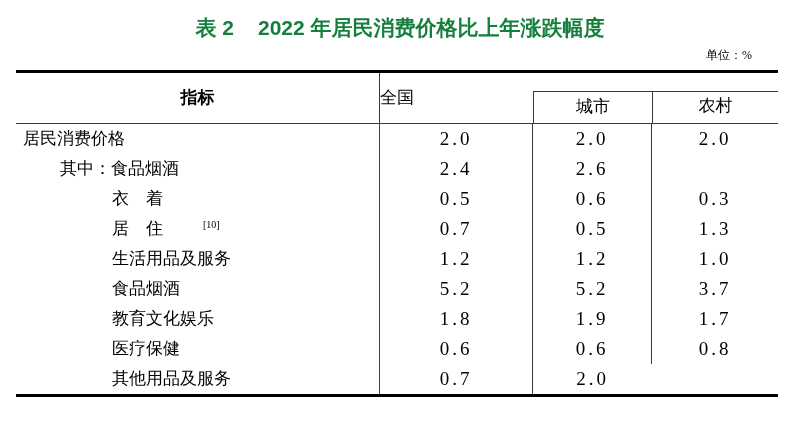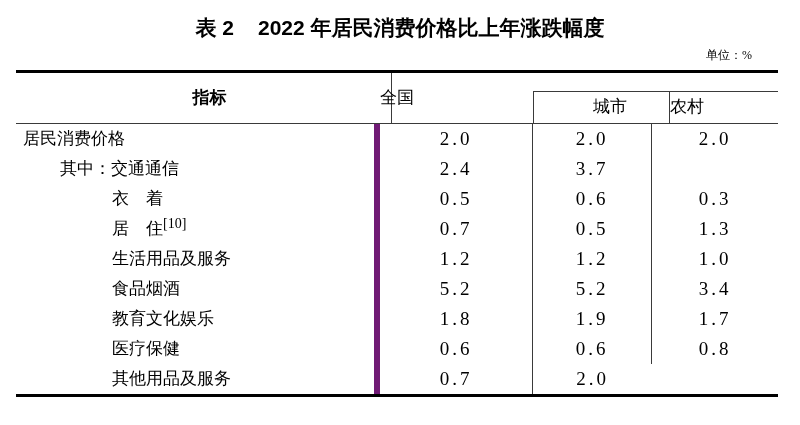--- a/index.html
+++ b/index.html
@@ -3,62 +3,62 @@
 <meta charset="utf-8">
 <style>
   html,body{margin:0;padding:0;background:#ffffff;}
   .page{
     position:relative;width:800px;height:425px;background:#ffffff;
     color:#000;font-family:"Liberation Serif","DejaVu Serif",serif;
     overflow:hidden;
   }
   .title{
     padding-top:13px;height:30px;display:flex;justify-content:center;align-items:center;gap:24px;
-    font-family:"Liberation Sans","DejaVu Sans",sans-serif;font-weight:bold;font-size:21px;color:#000000;
+    font-family:"Liberation Sans","DejaVu Sans",sans-serif;font-weight:bold;font-size:21px;color:#15803d;
   }
   .unit-row{
     width:762px;margin:2px 0 0 16px;height:20px;line-height:20px;
     text-align:right;padding-right:26px;box-sizing:border-box;font-size:12px;
   }
   .tablebox{
     width:762px;margin:5px 0 0 16px;
     border-top:3px solid #000;border-bottom:3px solid #000;
   }
   .thead{
     position:relative;height:50px;border-bottom:1px solid #3a3a3a;font-size:17px;
   }
   .th-indicator{
-    position:absolute;left:12px;top:0;width:364px;height:50px;line-height:50px;
+    position:absolute;left:0;top:0;width:364px;height:50px;line-height:50px;
     text-align:center;border-right:1px solid #3a3a3a;box-sizing:border-box;font-weight:bold;
   }
   .th-national{
     position:absolute;left:364px;top:0;width:153px;height:50px;line-height:50px;text-align:left;
   }
   .subbox{
     position:absolute;left:517px;top:18px;width:245px;height:32px;
-    border-top:1px solid #3a3a3a;border-left:1px solid #3a3a3a;box-sizing:border-box;display:flex;padding-left:17px;
+    border-top:1px solid #3a3a3a;border-left:1px solid #3a3a3a;box-sizing:border-box;display:flex;
   }
   .th-city{
     width:119px;line-height:30px;text-align:center;border-right:1px solid #3a3a3a;box-sizing:border-box;
   }
-  .th-rural{flex:1;line-height:30px;text-align:left;}
+  .th-rural{flex:1;line-height:30px;text-align:center;font-family:Liberation Mono, monospace;}
   .tr{
     display:grid;grid-template-columns:364px 153px 119px 126px;height:30px;
   }
   .td{height:30px;line-height:30px;box-sizing:border-box;overflow:hidden;}
-  .td.c1{border-right:6px solid #701a75;font-size:17px;}
+  .td.c1{border-right:1px solid #701a75;font-size:17px;}
   .td.c2,.td.c3{border-right:1px solid #3a3a3a;}
   .val{
     text-align:center;font-size:19px;letter-spacing:3px;
     font-family:"Liberation Serif","DejaVu Serif",serif;
   }
   .ind0{padding-left:7px;}
   .ind1{padding-left:44px;}
   .ind2{padding-left:96px;}
-  sup.fn{font-size:14px;letter-spacing:0;line-height:0;vertical-align:6px;}
+  sup.fn{font-size:10px;letter-spacing:0;line-height:0;vertical-align:6px;margin-left:40px;}
 </style>
 </head>
 <body>
 
 <div class="page">
 
   <div class="title">
     <span>表 2</span>
     <span>2022 年居民消费价格比上年涨跌幅度</span>
   </div>
@@ -81,23 +81,23 @@
     <div class="tbody">
 
       <div class="tr">
         <div class="td c1 ind0"><span>居民消费价格</span><sup class="fn"></sup></div>
         <div class="td c2 val">2.0</div>
         <div class="td c3 val">2.0</div>
         <div class="td c4 val">2.0</div>
       </div>
 
       <div class="tr">
-        <div class="td c1 ind1"><span>其中：交通通信</span><sup class="fn"></sup></div>
+        <div class="td c1 ind1"><span>其中：食品烟酒</span><sup class="fn"></sup></div>
         <div class="td c2 val">2.4</div>
-        <div class="td c3 val">3.7</div>
+        <div class="td c3 val">2.6</div>
       </div>
 
       <div class="tr">
         <div class="td c1 ind2"><span>衣　着</span><sup class="fn"></sup></div>
         <div class="td c2 val">0.5</div>
         <div class="td c3 val">0.6</div>
         <div class="td c4 val">0.3</div>
       </div>
 
       <div class="tr">
@@ -111,21 +111,21 @@
         <div class="td c1 ind2"><span>生活用品及服务</span><sup class="fn"></sup></div>
         <div class="td c2 val">1.2</div>
         <div class="td c3 val">1.2</div>
         <div class="td c4 val">1.0</div>
       </div>
 
       <div class="tr">
         <div class="td c1 ind2"><span>食品烟酒</span><sup class="fn"></sup></div>
         <div class="td c2 val">5.2</div>
         <div class="td c3 val">5.2</div>
-        <div class="td c4 val">3.4</div>
+        <div class="td c4 val">3.7</div>
       </div>
 
       <div class="tr">
         <div class="td c1 ind2"><span>教育文化娱乐</span><sup class="fn"></sup></div>
         <div class="td c2 val">1.8</div>
         <div class="td c3 val">1.9</div>
         <div class="td c4 val">1.7</div>
       </div>
 
       <div class="tr">

